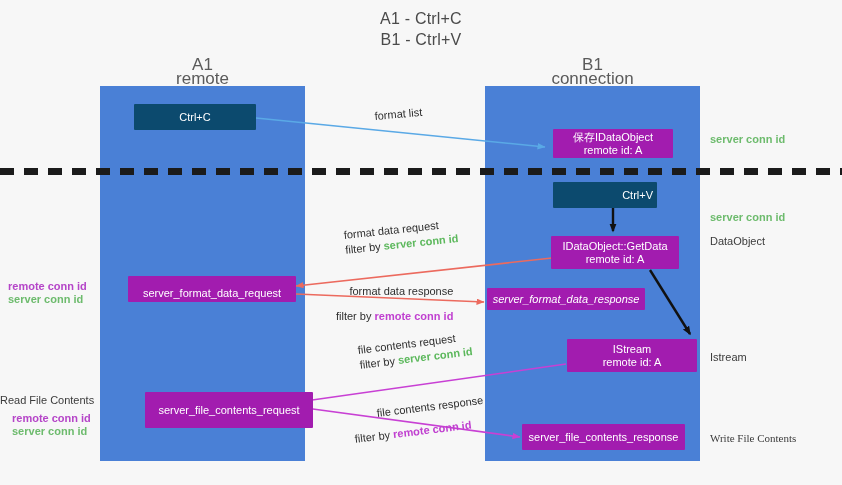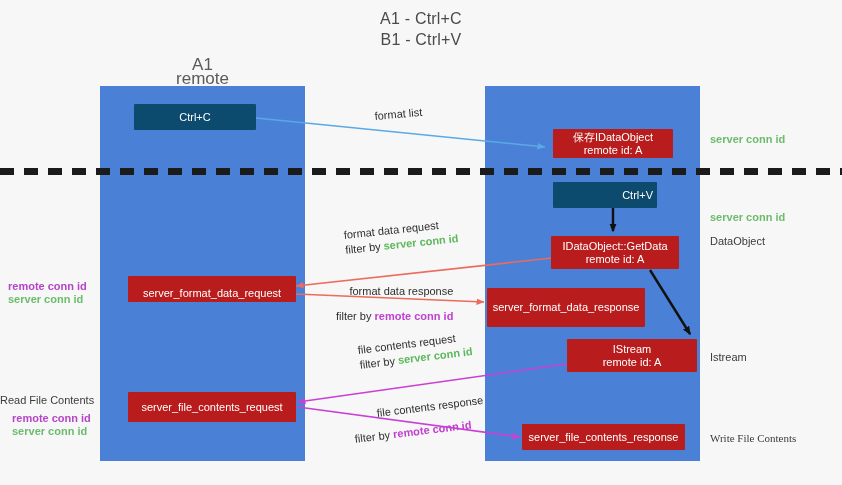--- a/index.html
+++ b/index.html
@@ -60,21 +60,21 @@
     align-items: center;
     justify-content: center;
     color: #ffffff;
     font-size: 11px;
     line-height: 13px;
     text-align: center;
     border-radius: 1px;
     padding: 2px 4px;
   }
   .node.green { background: #0c4a6e; }
-  .node.orange { background: #b91c1c; }
+  .node.orange { background: #a21caf; }
   .node .ln { display: block; white-space: nowrap; }
 
   
   .anno {
     position: absolute;
     font-size: 11px;
     line-height: 14px;
     white-space: nowrap;
   }
   .anno.green  { color: #6dbb6d; font-weight: bold; }
@@ -120,20 +120,24 @@
     <div>B1 - Ctrl+V</div>
   </div>
 
   <div class="lane" id="lane-a"></div>
   <div class="lane" id="lane-b"></div>
 
   <div class="lane-head" style="left:100px; top:58px; width:205px;">
     <span class="l1">A1</span>
     <span class="l2">remote</span>
   </div>
+  <div class="lane-head" style="left:485px; top:58px; width:215px;">
+    <span class="l1">B1</span>
+    <span class="l2">connection</span>
+  </div>
 
   <svg class="arrows" viewBox="0 0 842 485" xmlns="http://www.w3.org/2000/svg">
     <defs>
       <marker id="ah-blue" markerWidth="9" markerHeight="9" refX="7.5" refY="3.2" orient="auto" markerUnits="userSpaceOnUse">
         <path d="M0,0 L8,3.2 L0,6.4 z" fill="#5aa9e6"></path>
       </marker>
       <marker id="ah-red" markerWidth="9" markerHeight="9" refX="7.5" refY="3.2" orient="auto" markerUnits="userSpaceOnUse">
         <path d="M0,0 L8,3.2 L0,6.4 z" fill="#ec6a5e"></path>
       </marker>
       <marker id="ah-mag" markerWidth="9" markerHeight="9" refX="7.5" refY="3.2" orient="auto" markerUnits="userSpaceOnUse">
@@ -162,39 +166,39 @@
   <div class="divider"></div>
 
   <div class="node green" style="left:134px; top:104px; width:122px; height:26px;">
     <span class="ln">Ctrl+C</span>
   </div>
 
   <div class="node orange" style="left:128px; top:276px; width:168px; height:26px;justify-content:flex-end;">
     <span class="ln">server_format_data_request</span>
   </div>
 
-  <div class="node orange" style="left:128px; top:392px; width:168px; height:30px;">
+  <div class="node orange" style="left:145px; top:392px; width:168px; height:36px;">
     <span class="ln">server_file_contents_request</span>
   </div>
 
   <div class="node orange" style="left:553px; top:129px; width:120px; height:29px;">
     <span class="ln">保存IDataObject</span>
     <span class="ln">remote id: A</span>
   </div>
 
   <div class="node green" style="left:553px; top:182px; width:104px; height:26px;align-items:flex-end;">
     <span class="ln">Ctrl+V</span>
   </div>
 
   <div class="node orange" style="left:551px; top:236px; width:128px; height:33px;">
     <span class="ln">IDataObject::GetData</span>
     <span class="ln">remote id: A</span>
   </div>
 
-  <div class="node orange" style="left:487px; top:288px; width:158px; height:39px;">
+  <div class="node orange" style="left:487px; top:288px; width:158px; height:22px;font-style:italic;">
     <span class="ln">server_format_data_response</span>
   </div>
 
   <div class="node orange" style="left:567px; top:339px; width:130px; height:33px;">
     <span class="ln">IStream</span>
     <span class="ln">remote id: A</span>
   </div>
 
   <div class="node orange" style="left:522px; top:424px; width:163px; height:26px;">
     <span class="ln">server_file_contents_response</span>

